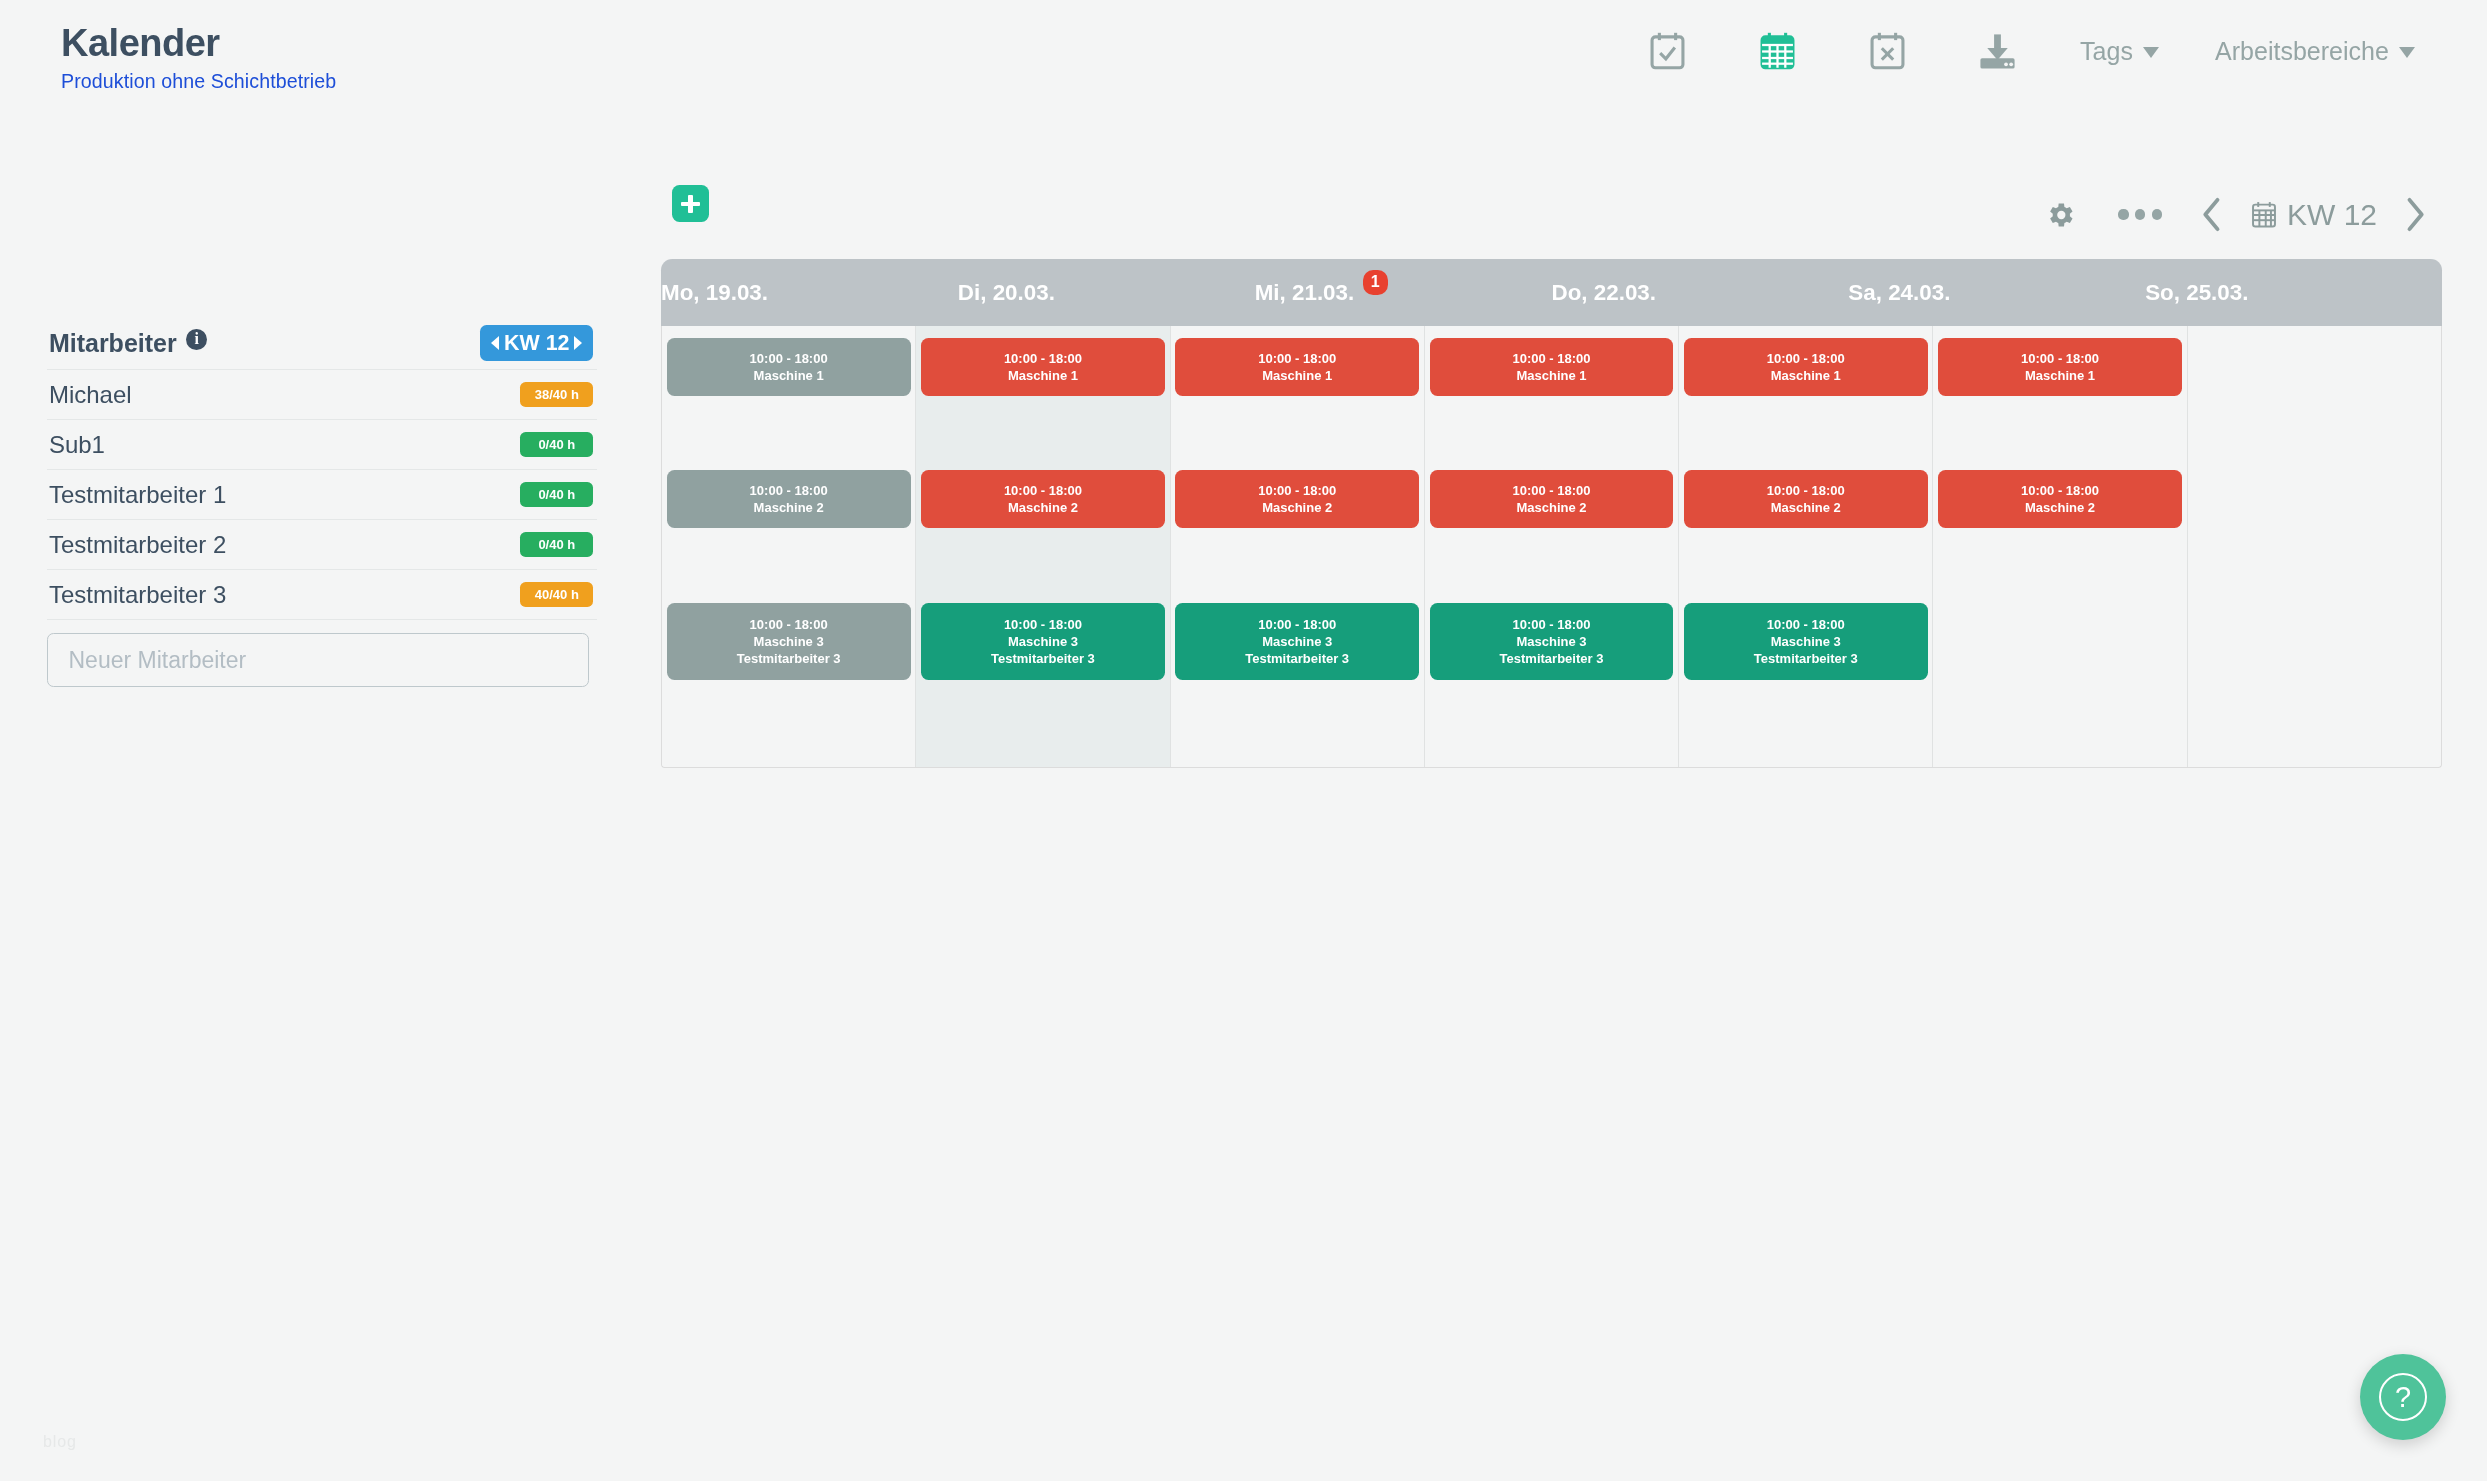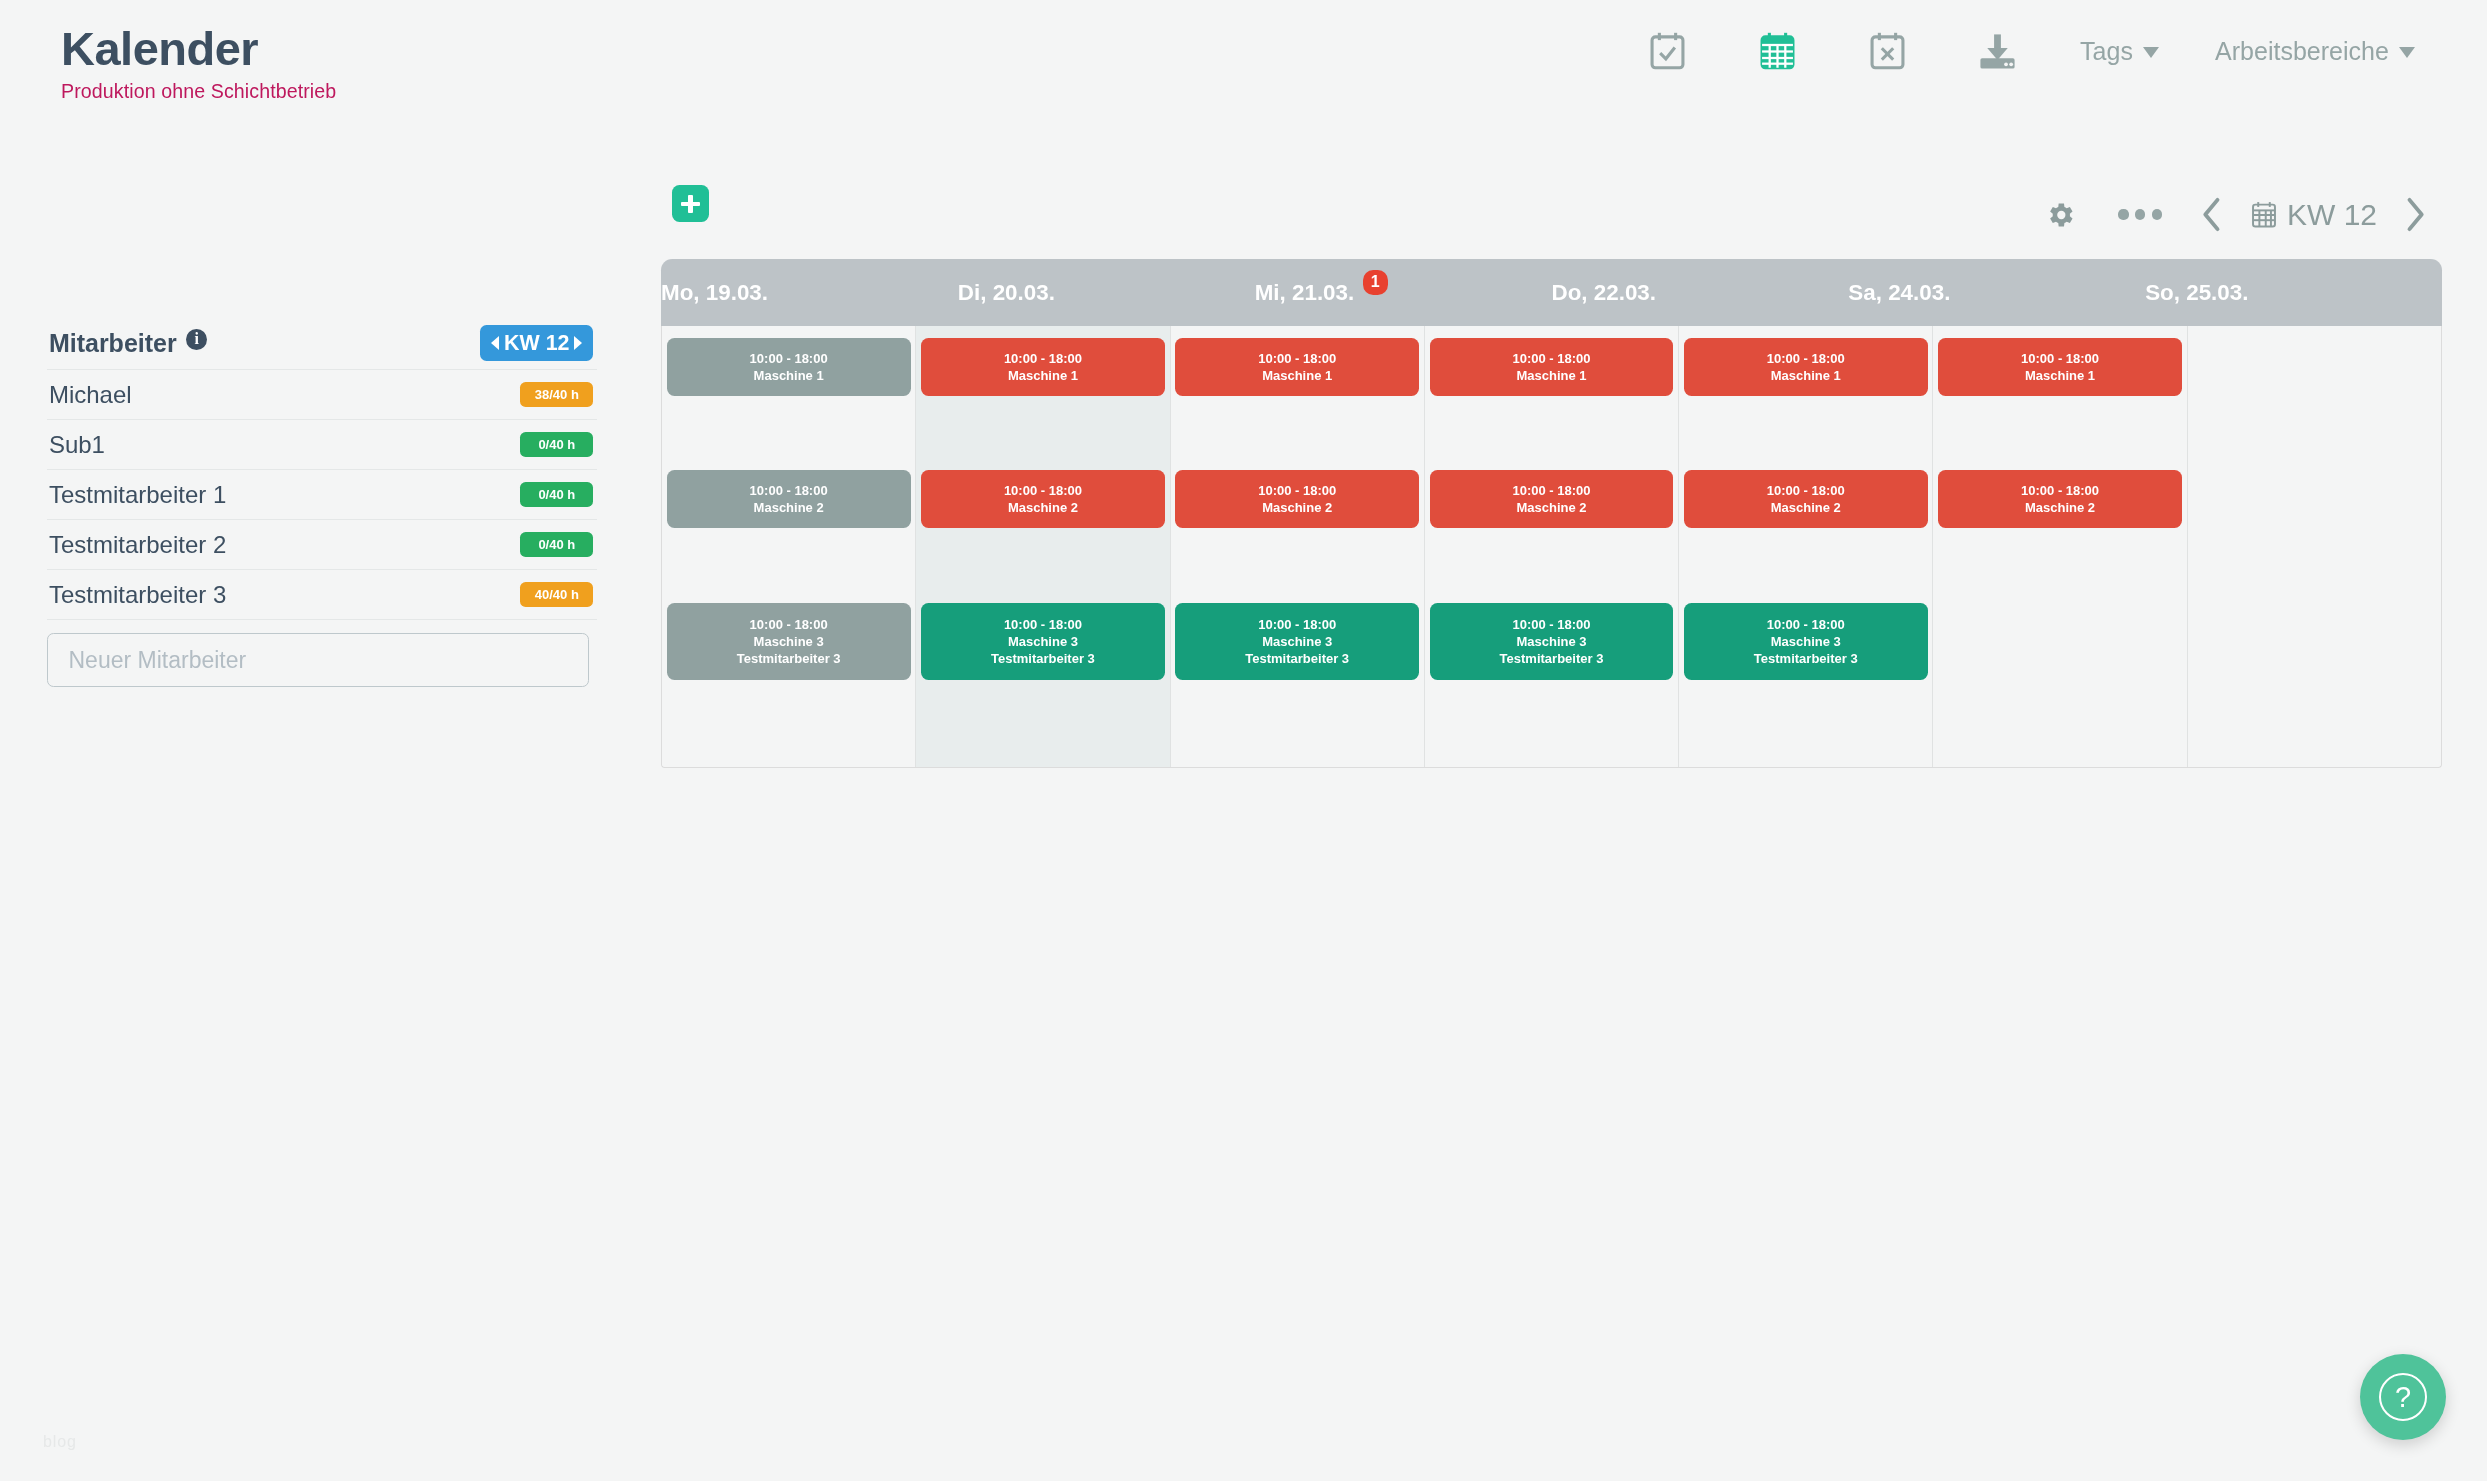--- a/index.html
+++ b/index.html
@@ -22,29 +22,29 @@
 
   
   .topbar {
     position: absolute;
     left: 0; top: 0;
     width: 2487px;
     height: 138px;
   }
   .brand { position: absolute; left: 61px; top: 24px; }
   .brand-title {
-    font-size: 47px;
+    font-size: 38px;
     font-weight: bold;
     color: #3d4f61;
     letter-spacing: -0.5px;
     line-height: 1.05;
   }
   .brand-sub {
     font-size: 19.6px;
-    color: #be185d;
+    color: #1d4ed8;
     margin-top: 6.5px;
     letter-spacing: 0.1px;
   }
 
   .topnav {
     position: absolute;
     right: 48px; top: 20.5px;
     display: flex;
     align-items: center;
     gap: 8px;

